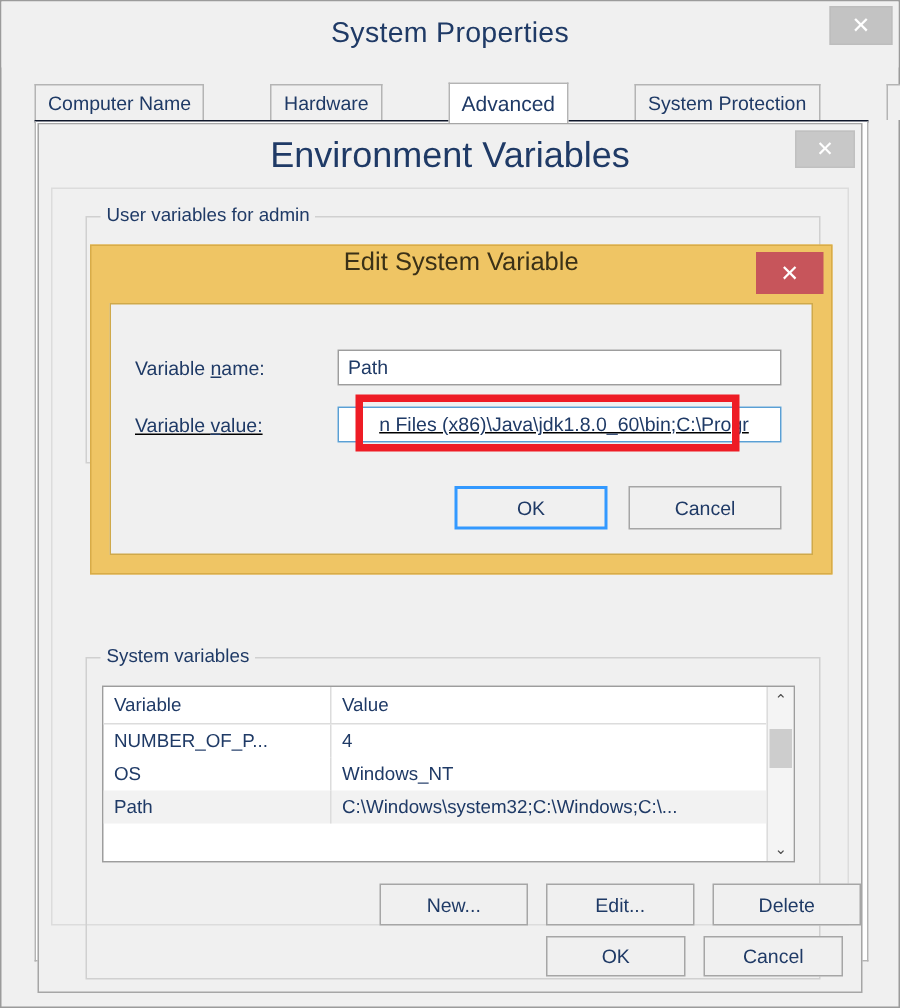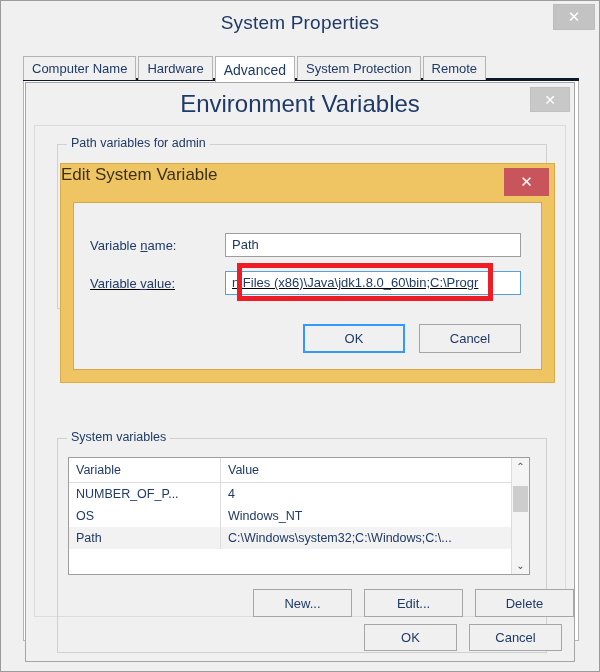--- a/index.html
+++ b/index.html
@@ -66,23 +66,24 @@
   }
 
   
   .tabstrip {
     position: absolute;
     left: 22px;
     top: 55px;
     width: 556px;
     height: 26px;
     display: flex;
-    align-items: flex-start;
-    border-bottom: 4px solid #0f172a;
-    box-sizing: border-box;
+    align-items: center;
+    border-bottom: 2px solid #0f172a;
+    box-sizing: border-box;
+    gap: 42px;
   }
   .tab {
     height: 24px;
     line-height: 24px;
     padding: 0 8px;
     font-size: 13px;
     color: #1f3a66;
     background: #f0f0f0;
     border: 1px solid #b4b4b4;
     border-bottom: none;
@@ -315,21 +316,21 @@
     background: #efc564;
     border: 1px solid #d8ac48;
     box-sizing: border-box;
     z-index: 30;
   }
   .edit-titlebar {
     position: relative;
     height: 22px;
     display: flex;
     align-items: center;
-    justify-content: flex-start;
+    justify-content: center;
   }
   .edit-title {
     font-size: 17px;
     color: #3b3117;
   }
   .edit-close {
     right: 5px;
     top: 4px;
     width: 45px;
     height: 28px;
@@ -373,20 +374,21 @@
     font-size: 13px;
     color: #1f3a66;
     line-height: 22px;
     padding-left: 6px;
     box-sizing: border-box;
     white-space: nowrap;
     overflow: hidden;
   }
   .txtbox.focused {
     border: 1px solid #5a9fd4;
+    text-align: center;
   }
   .value-wrap {
     flex: 1 1 auto;
     position: relative;
     height: 24px;
   }
   .value-wrap .txtbox { width: 100%; }
   .redbox {
     position: absolute;
     left: 12px;
@@ -435,21 +437,21 @@
   <div class="env-window">
 
     <div class="env-titlebar">
       <div class="env-title">Environment Variables</div>
       <div class="win-close env-close btn-x-glyph">✕</div>
     </div>
 
     <div class="env-body">
 
       <div class="group-user">
-        <div class="group-legend">Path variables for admin</div>
+        <div class="group-legend">User variables for admin</div>
       </div>
 
       <div class="group-system">
         <div class="group-legend">System variables</div>
 
         <div class="var-table">
           <div class="vt-main">
             <div class="vt-head">
               <div class="vt-c1">Variable</div>
               <div class="vt-c2">Value</div>

